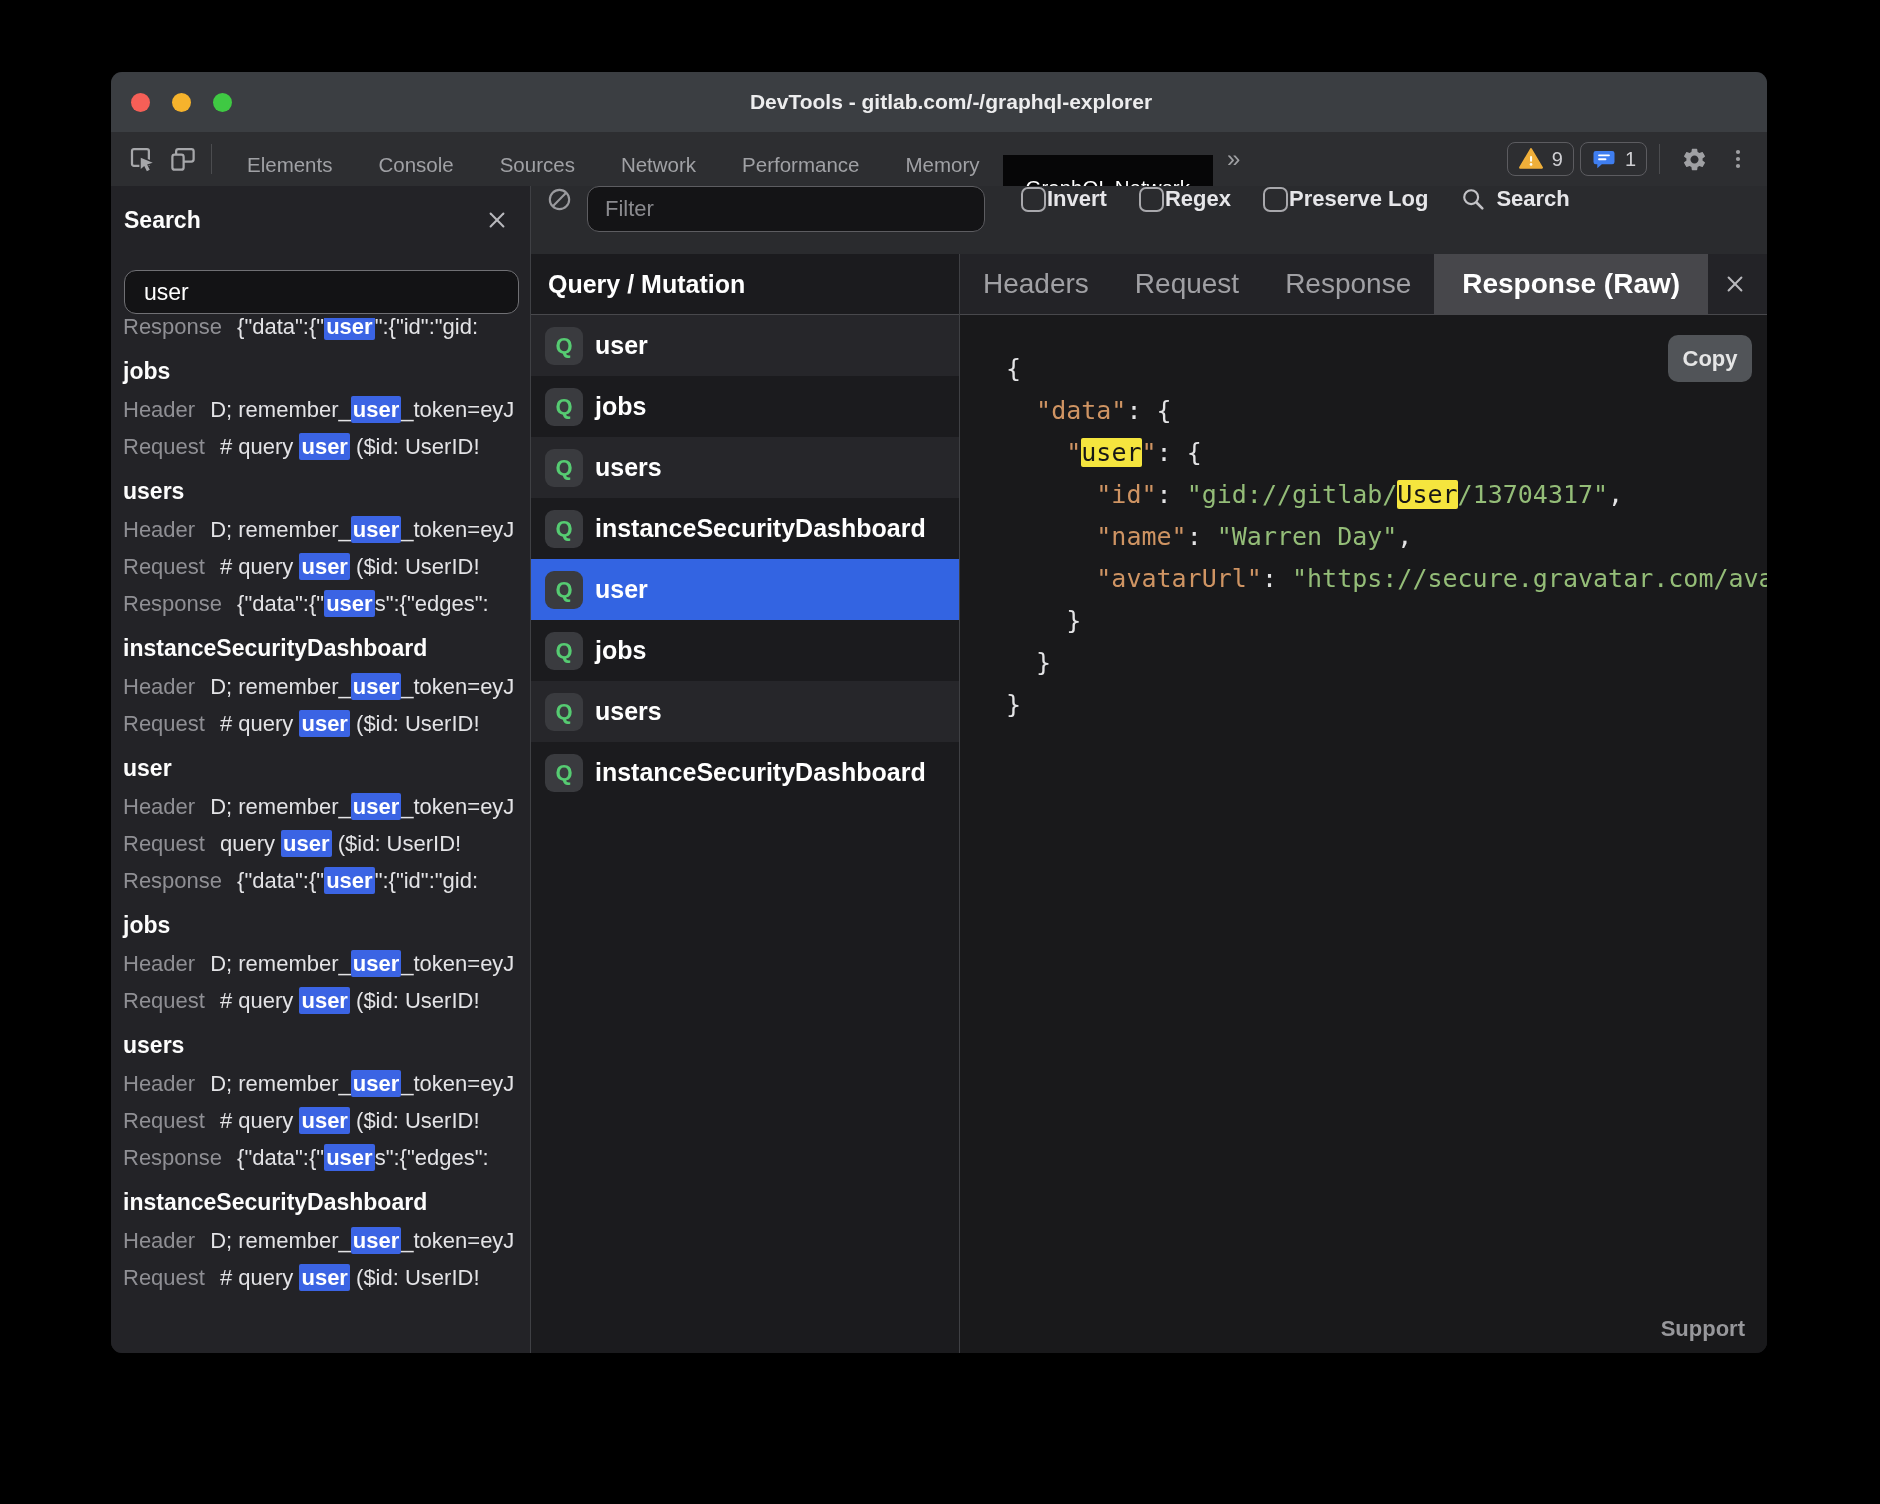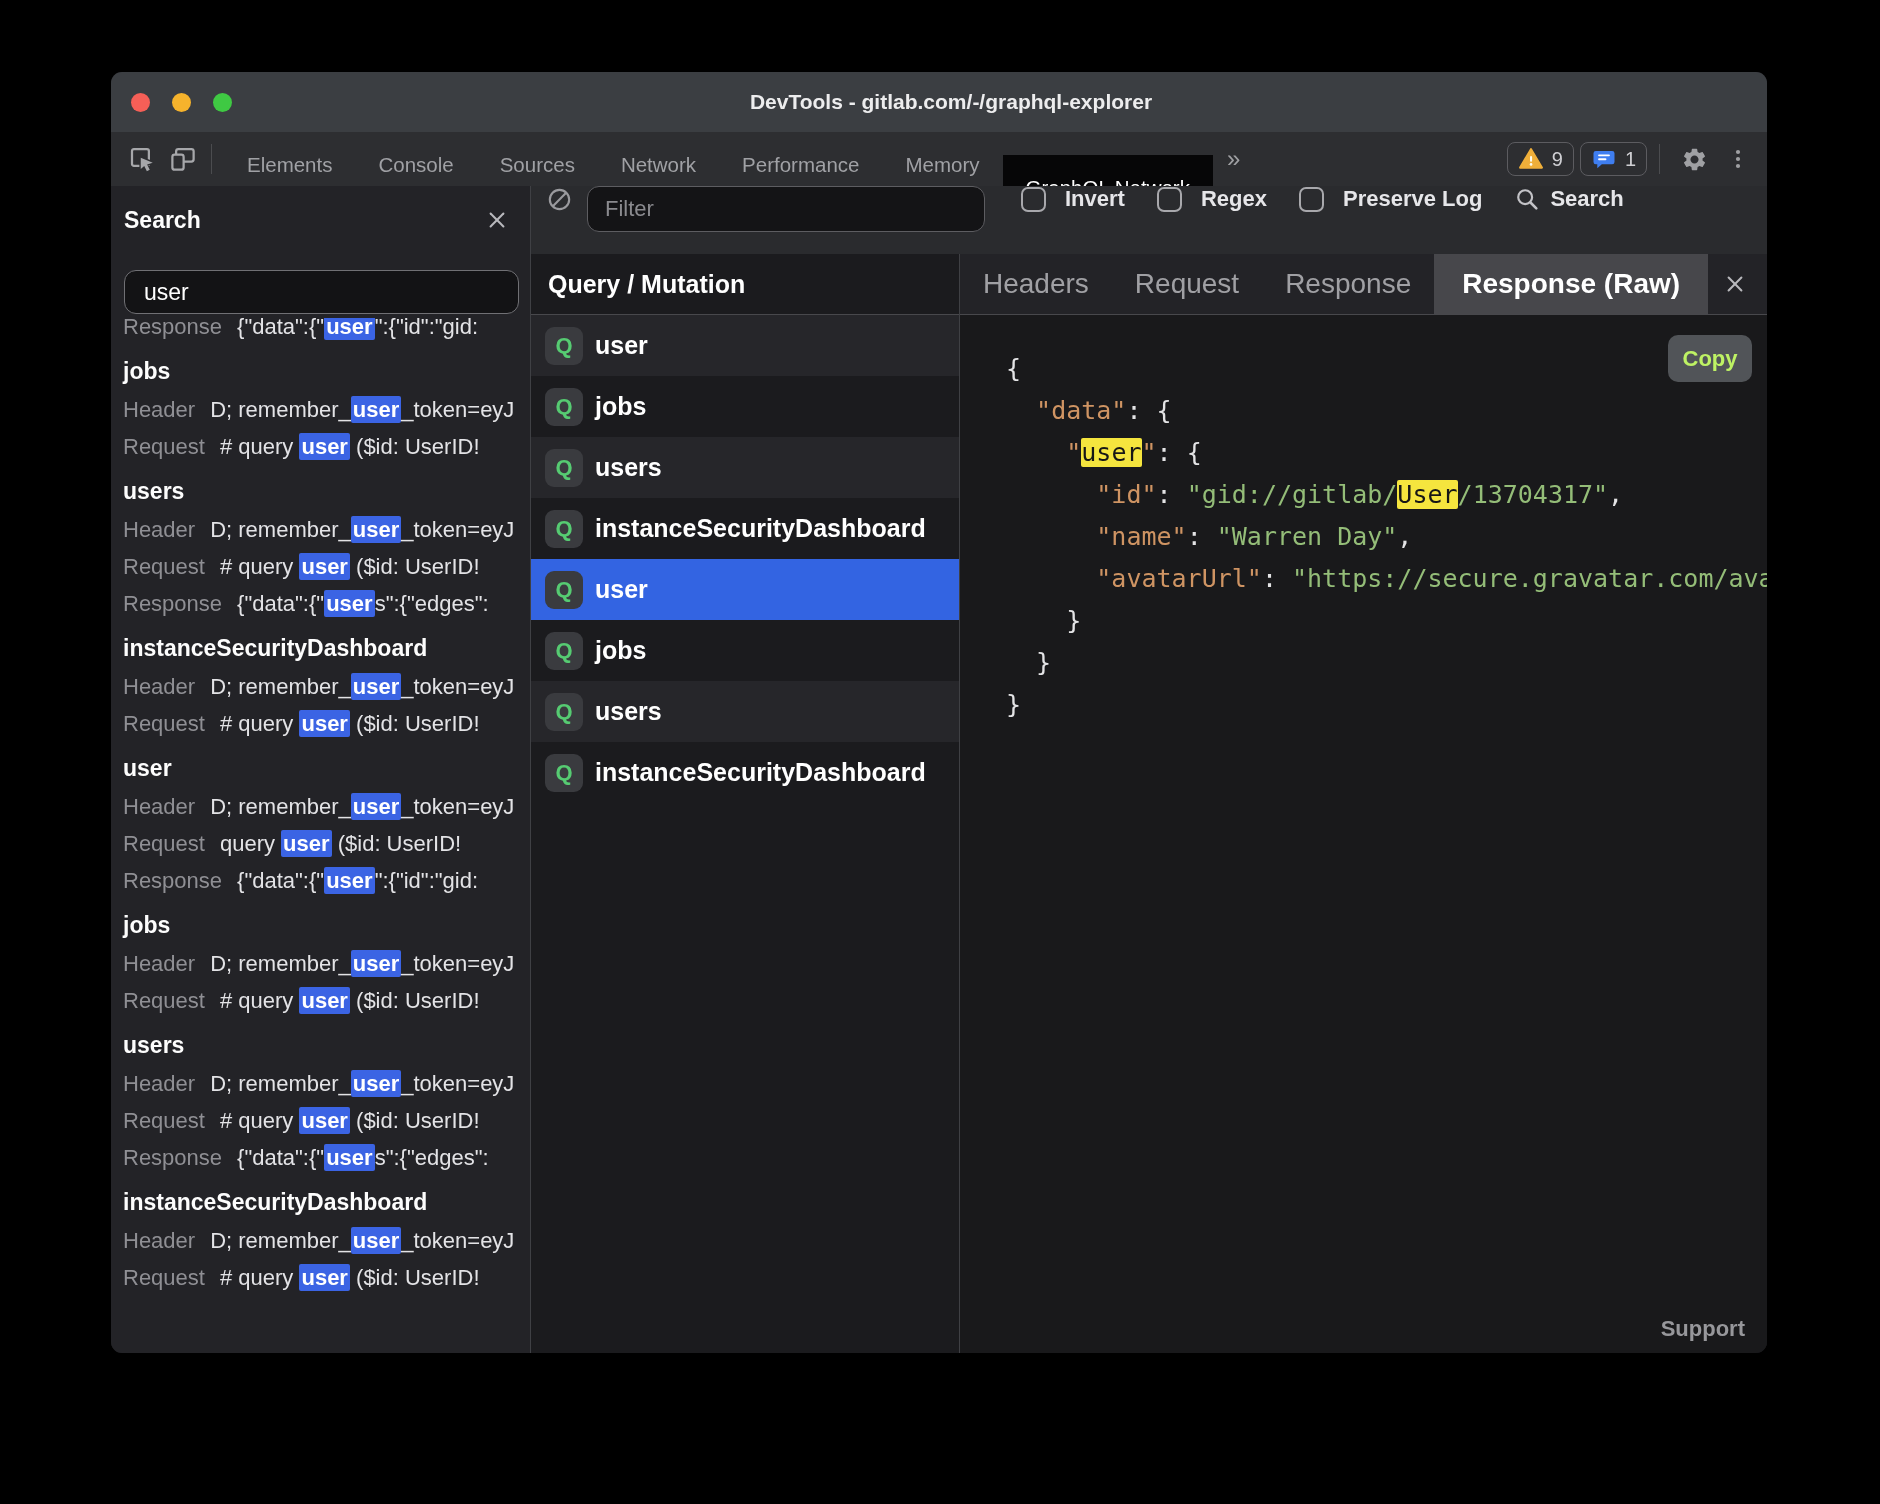--- a/index.html
+++ b/index.html
@@ -44,21 +44,21 @@
                 font-size:23px;font-weight:700;}
   .sub-left .xicon{position:absolute;right:22px;top:23px;}
   .sub-right{position:absolute;left:420px;top:0;right:0;height:68px;background:#2a2b2e;
              display:flex;align-items:flex-start;overflow:hidden;}
   .blockwrap{margin-left:15px;display:flex;flex:none;}
   .filter-input{margin-left:14px;width:398px;height:46px;box-sizing:border-box;border-radius:12px;
                 border:1.5px solid #5d5d61;background:#141416;color:#e8e8ea;font-size:22px;
                 padding:0 17px;outline:none;flex:none;font-family:"Liberation Sans",sans-serif;}
   .filter-input::placeholder{color:#8a8a8e;}
   .checks{display:flex;align-items:center;margin-left:36px;gap:32px;flex:none;}
-  .check{display:flex;align-items:center;gap:19px;}
+  .check{display:flex;align-items:center;gap:1px;}
   .cbox{width:25px;height:25px;border:2.5px solid #a8a8ac;border-radius:7px;box-sizing:border-box;}
   .clabel{color:#e6e6e9;font-size:22px;font-weight:600;white-space:nowrap;}
   .search-toggle{display:flex;align-items:center;gap:10px;margin-left:32px;flex:none;}
 
   
   .body{position:absolute;left:0;top:182px;right:0;bottom:0;}
   .panel-left{position:absolute;left:0;top:0;bottom:0;width:419px;background:#232327;
               border-right:1px solid #3f4044;overflow:hidden;}
   .search-input{position:absolute;left:13px;top:16px;width:395px;height:44px;box-sizing:border-box;
                 border-radius:12px;border:1.5px solid #707074;background:#131315;color:#fff;
@@ -83,21 +83,21 @@
           display:flex;align-items:center;justify-content:center;font-size:22px;font-weight:800;
           margin-right:12px;flex:none;}
 
   .panel-right{position:absolute;left:849px;top:0;right:0;bottom:0;background:#19191b;overflow:hidden;}
   .resp-tabs{position:absolute;left:0;top:0;right:0;height:60px;background:#232327;display:flex;
              align-items:center;border-bottom:1px solid #48484c;}
   .rtab{height:60px;line-height:60px;padding:0 23px;color:#a0a0a4;font-size:28px;white-space:nowrap;}
   .rtab.selected{background:#47474b;color:#fff;font-weight:700;padding:0 28px;}
   .resp-tabs .xicon{position:absolute;right:21px;top:19px;}
   .copy-btn{position:absolute;top:81px;right:15px;width:84px;height:47px;border-radius:10px;
-            background:#515458;color:#bef264;font-size:22px;font-weight:700;display:flex;
+            background:#515458;color:#e5e5e5;font-size:22px;font-weight:700;display:flex;
             align-items:center;justify-content:center;}
   .json{position:absolute;left:0;right:0;top:60px;bottom:0;overflow:hidden;
         padding:34px 0 0 46px;font-family:"DejaVu Sans Mono",monospace;font-size:25px;
         line-height:42px;color:#e4e4e6;}
   .json-line{white-space:pre;}
   .tk-k{color:var(--key-orange,#cf9463);}
   .tk-s{color:var(--string-green,#94bd78);}
   .tk-p{color:#e4e4e6;}
   .tk-hl{background:var(--highlight-yellow,#f5e53e);color:#161616;border-radius:2px;}
   .support{position:absolute;right:22px;bottom:11px;color:#97979b;font-size:22px;font-weight:700;}

